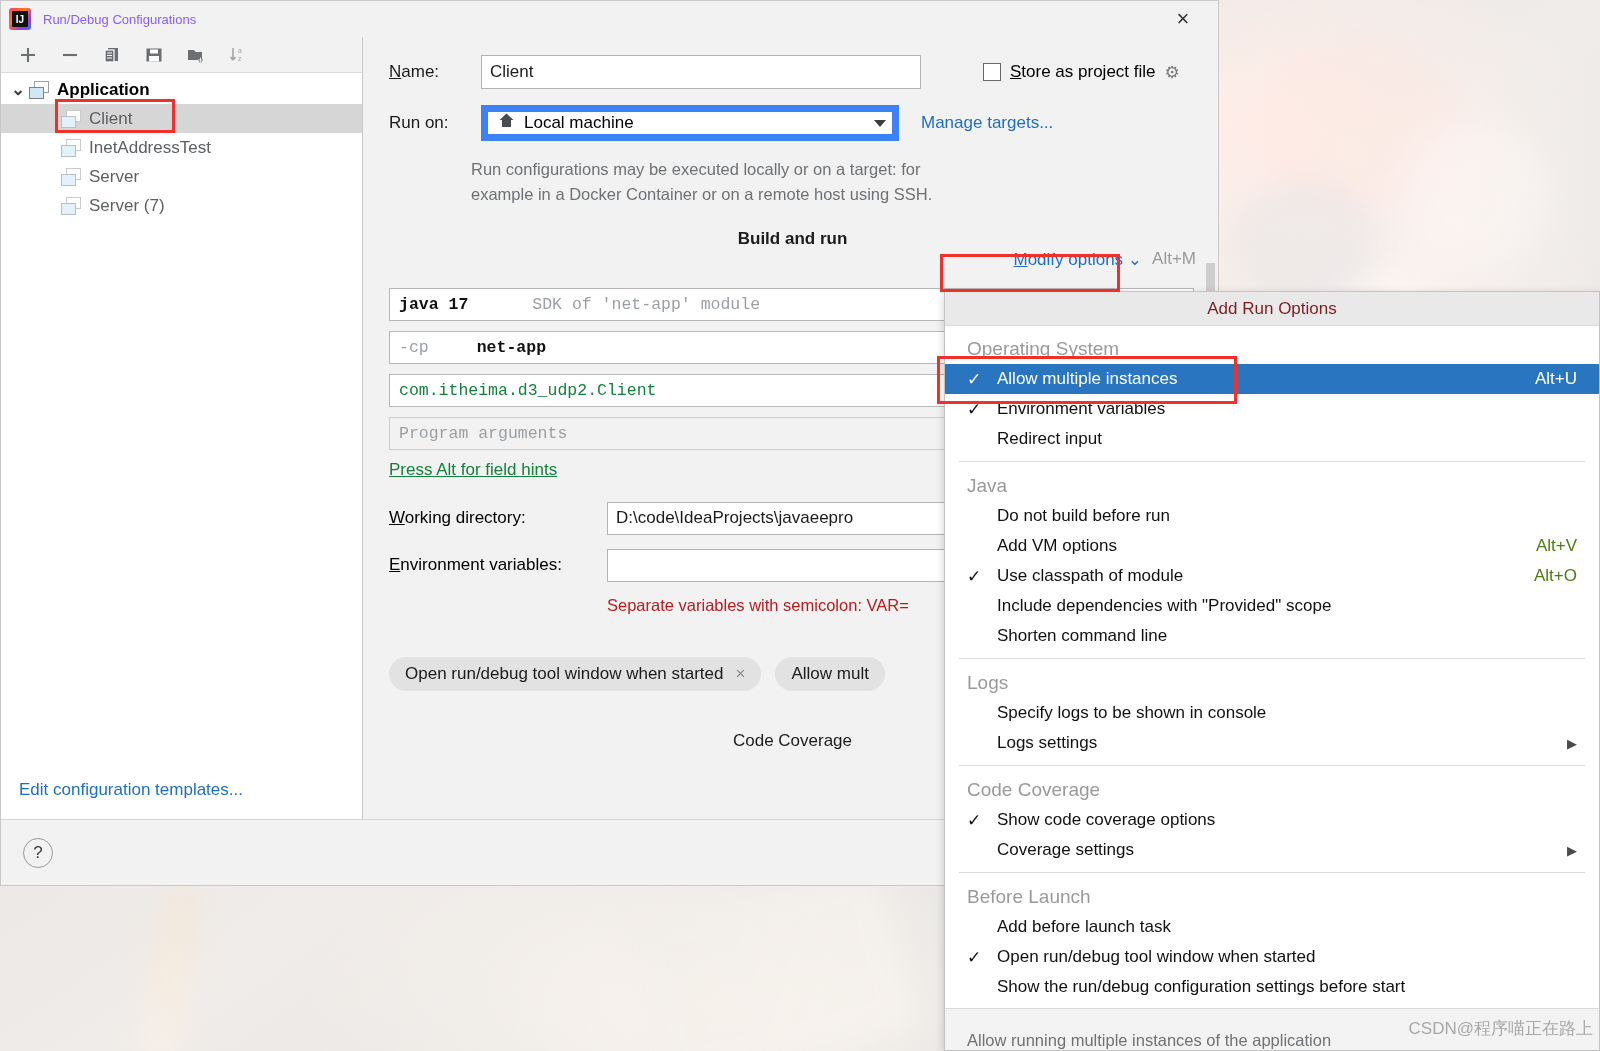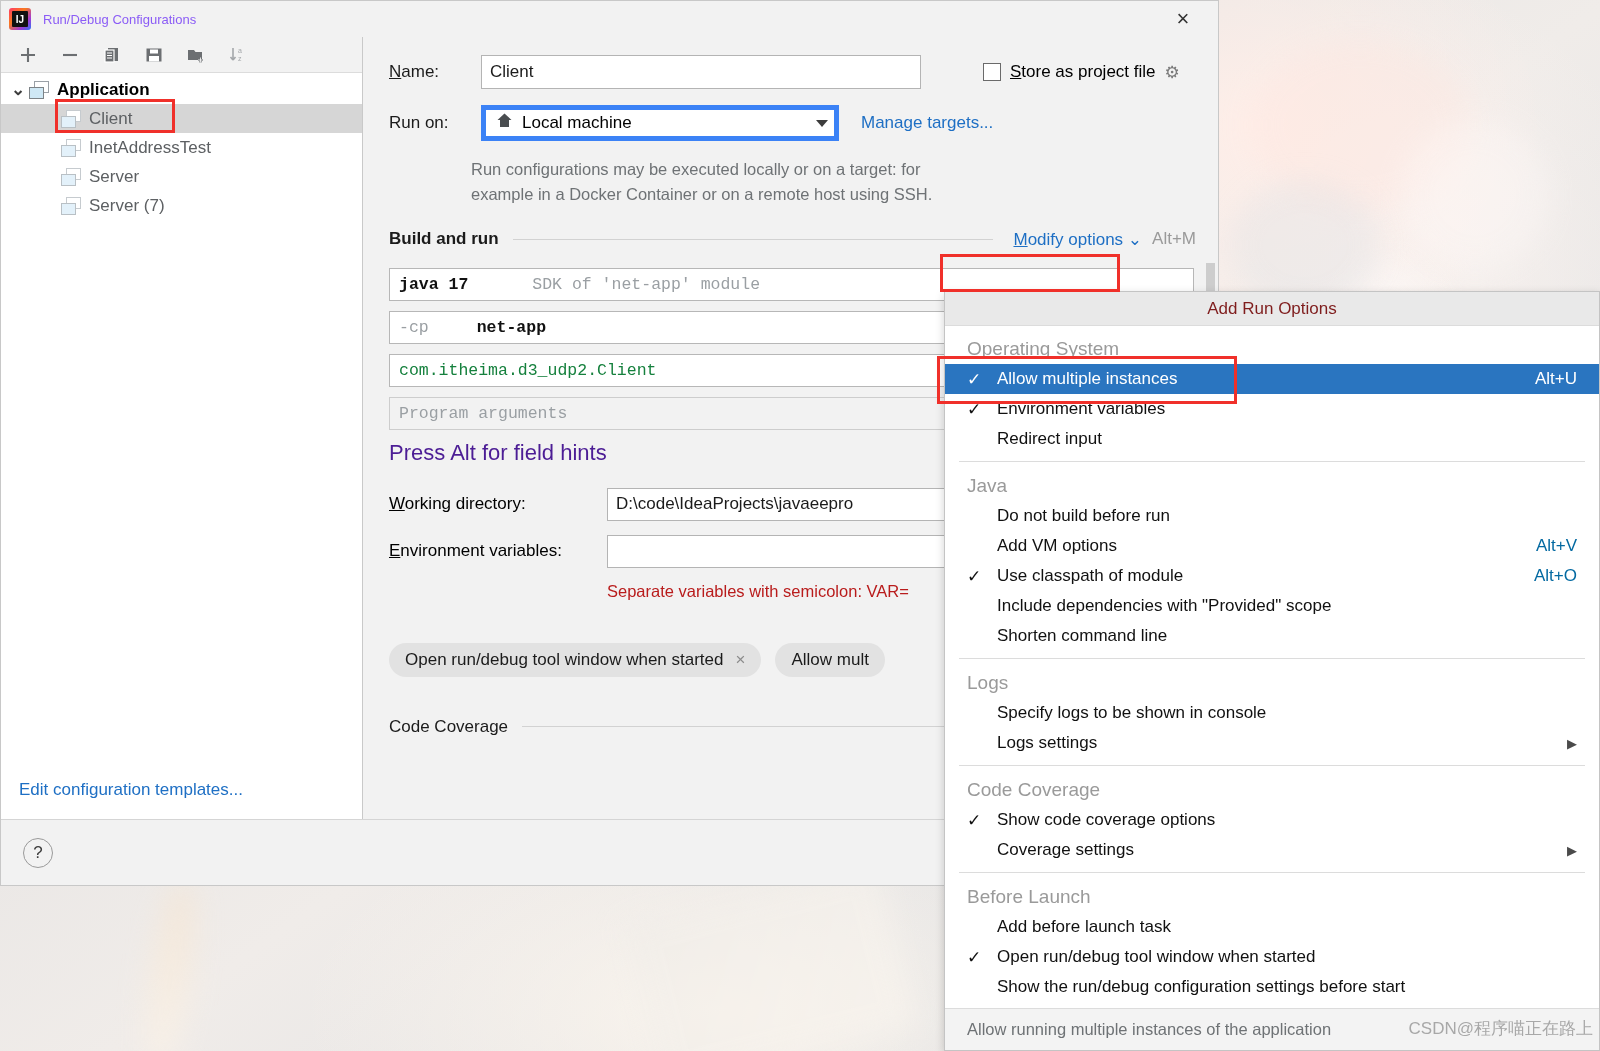--- a/index.html
+++ b/index.html
@@ -74,43 +74,43 @@
   .row { display: flex; align-items: center; margin-bottom: 16px; }
   .lbl { font-size: 17px; color: #1b1b1b; width: 92px; flex: 0 0 auto; }
   .lbl u { text-decoration: underline; }
   .inp { height: 34px; background: #fff; border: 1px solid #b4b4b4; font-size: 17px;
     padding: 0 8px; display: flex; align-items: center; color: #1b1b1b; }
   .name-input { width: 440px; }
   .checkline { display: flex; align-items: center; margin-left: 62px; gap: 9px; font-size: 17px; }
   .cbox { width: 18px; height: 18px; border: 1.6px solid #6a6a6a; background: #fff; }
   .gear { color: #7a7a7a; font-size: 17px; }
 
-  .runon-select { width: 358px; height: 36px; background: #fff; border: 5px solid #3b82f6;
+  .runon-select { width: 418px; height: 36px; background: #fff; border: 7px solid #3b82f6;
     display: flex; align-items: center; padding: 0 6px 0 10px; font-size: 17px; }
   .home-ico { margin-right: 9px; }
   .caret { margin-left: auto; width: 0; height: 0; border-left: 6px solid transparent; border-right: 6px solid transparent; border-top: 7px solid #3c3c3c; }
   .manage { margin-left: 22px; }
 
   .hint { font-size: 16.5px; color: #6e7275; line-height: 1.5; margin-left: 82px; }
-  .sep-row { display: flex; align-items: center; margin: 22px 0 18px 0; }
+  .sep-row { display: flex; align-items: center; margin: 22px 0 18px 0; flex-direction: column; }
   .sec-title { font-size: 17px; font-weight: bold; color: #1b1b1b; white-space: nowrap; }
   .sec-line { flex: 1; height: 1px; background: #d2d2d2; margin-left: 14px; }
 
   .modify-wrap { display: flex; align-items: center; margin-left: auto; padding-left: 20px; }
   .modify-opts { color: #1e6fc4; font-size: 17px; cursor: pointer; }
   .modify-opts u { text-decoration: underline; }
   .alt-m { color: #9a9a9a; font-size: 17px; margin-left: 10px; }
 
   .mono { font-family: "Liberation Mono", monospace; font-size: 16.5px; }
   .field { height: 33px; background: #fff; border: 1px solid #b7b7b7; display: flex; align-items: center;
     padding: 0 9px; margin-bottom: 10px; width: 805px; gap: 40px; }
   .field.flat { background: #f2f2f2; border-color: #cdcdcd; }
   .muted { color: #9a9fa3; }
   .strong { color: #111; font-weight: bold; }
-  .press-alt { font-size: 22px; color: #4c1d95; margin: 6px 0 22px 0; }
+  .press-alt { font-size: 17px; color: #15803d; margin: 6px 0 22px 0; text-decoration: underline; }
 
   .wd-row { display: flex; align-items: center; margin-bottom: 14px; }
   .wd-lbl { font-size: 17px; width: 218px; flex: 0 0 auto; }
   .wd-input { width: 586px; height: 33px; }
   .env-hint { font-size: 16.5px; color: #b91c1c; margin-left: 218px; margin-bottom: 42px; }
 
   .chips { display: flex; gap: 14px; margin-bottom: 40px; }
   .chip { background: #e2e2e2; border-radius: 17px; height: 34px; display: flex; align-items: center;
     padding: 0 16px; font-size: 17px; color: #1b1b1b; white-space: nowrap; }
   .chip .x { margin-left: 12px; color: #8b8b8b; font-size: 17px; cursor: pointer; }
@@ -133,27 +133,27 @@
     background: #fff; border: 1px solid #c4c4c4; box-shadow: 0 3px 9px rgba(0,0,0,.18);
     display: flex; flex-direction: column; font-size: 17px;
   }
   .menu-head { height: 34px; background: #e9e9e9; border-bottom: 1px solid #dcdcdc;
     display: flex; align-items: center; justify-content: center; color: #7f1d1d; font-size: 17px; }
   .menu-body { flex: 1; overflow: hidden; padding-top: 6px; }
   .m-group { color: #9a9a9a; font-size: 19px; padding: 6px 0 4px 22px; }
   .m-item { height: 30px; display: flex; align-items: center; padding-left: 22px; color: #111; cursor: pointer; }
   .m-item .ck { width: 30px; flex: 0 0 30px; font-size: 17px; color: #111; }
   .m-item .txt { flex: 1; }
-  .m-item .acc { color: #0369a1; padding-right: 22px; }
+  .m-item .acc { color: #4d7c0f; padding-right: 22px; }
   .m-item .arrow { padding-right: 22px; color: #4a4a4a; font-size: 13px; }
   .m-item.hl { background: #2a75c0; color: #fff; }
   .m-item.hl .ck, .m-item.hl .acc { color: #fff; }
   .m-sep { height: 1px; background: #dcdcdc; margin: 7px 14px; }
   .menu-foot { height: 42px; border-top: 1px solid #dcdcdc; background: #f3f3f3;
-    display: flex; align-items: center; padding-left: 22px; color: #6e7275; font-size: 16.5px; position: relative; }
+    display: flex; align-items: flex-end; padding-left: 22px; color: #6e7275; font-size: 16.5px; position: relative; }
   .watermark { position: absolute; right: 6px; top: 8px; color: #9b9b9b; font-size: 17px; opacity: .85; white-space: nowrap; }
 
   
   .redbox { position: absolute; border: 3px solid #f0302a; pointer-events: none; }
   #rb-client { left: 55px; top: 99px; width: 120px; height: 34px; }
   #rb-modify { left: 940px; top: 254px; width: 180px; height: 38px; }
   #rb-allow  { left: 937px; top: 356px; width: 300px; height: 48px; }
 </style>
 </head>
 <body>

